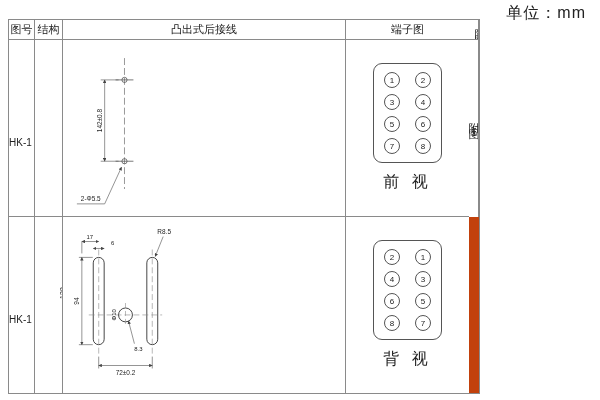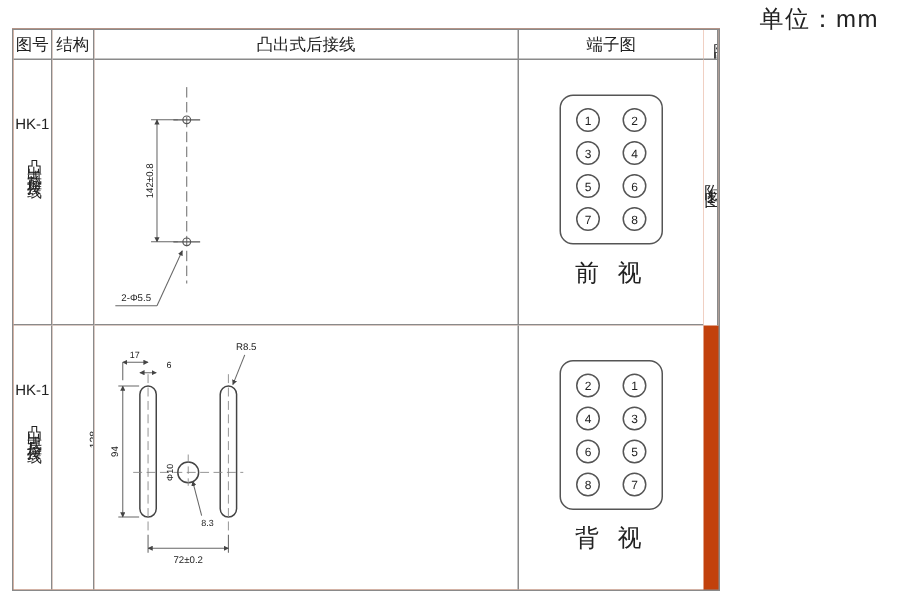--- a/index.html
+++ b/index.html
@@ -13,21 +13,21 @@
     grid-template-columns:26px 28px 283px 123px 1fr;
     grid-template-rows:20px 177px 1fr;
     border:1px solid #8a8a8a;background:#c2410c;
   }
   .cell{border-right:1px solid #8a8a8a;border-bottom:1px solid #8a8a8a;position:relative;overflow:hidden;background:#fff}
   .cell.lc{border-right:none}
   .cell.lr{border-bottom:none}
   .hcell{display:flex;align-items:center;justify-content:center;font-size:11px;white-space:nowrap}
   .fig-cell{display:flex;align-items:center;justify-content:center}
   .vtext{writing-mode:vertical-rl;text-orientation:upright;font-size:11px;letter-spacing:6px}
-  .struct-cell{display:flex;flex-direction:column;align-items:center;padding-top:38px}
+  .struct-cell{display:flex;flex-direction:row;align-items:center;padding-top:38px}
   .struct-model{font-size:10px;margin-bottom:10px;white-space:nowrap}
   .struct-desc{writing-mode:vertical-rl;text-orientation:upright;font-size:10px;letter-spacing:3px}
   .draw-cell svg{display:block}
   .term-cell{display:flex;flex-direction:column;align-items:center;justify-content:center;gap:9px}
   .term-box{border:1px solid #555;border-radius:9px;padding:8px 10px;display:grid;grid-template-columns:repeat(2,auto);column-gap:15px;row-gap:6px}
   .term-circle{width:16px;height:16px;border:1px solid #555;border-radius:50%;display:flex;align-items:center;justify-content:center;font-size:8px;color:#222}
   .term-label{font-size:16px;letter-spacing:4px;white-space:nowrap}
   svg text{font-family:"Liberation Sans","DejaVu Sans",sans-serif;fill:#222}
 </style>
 </head>

